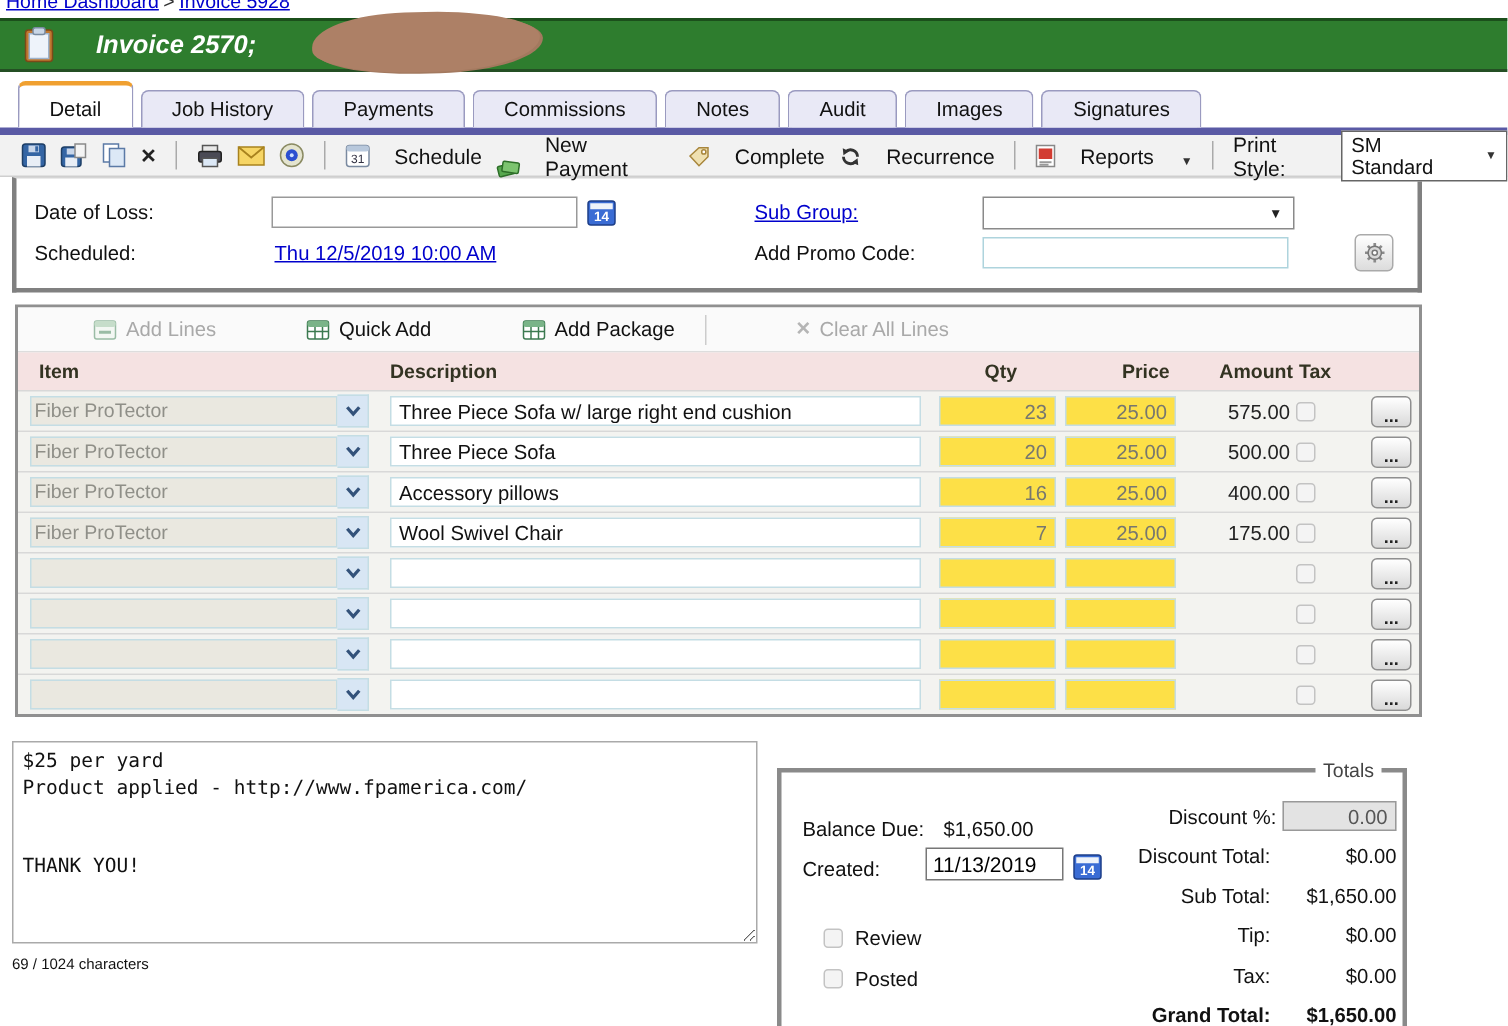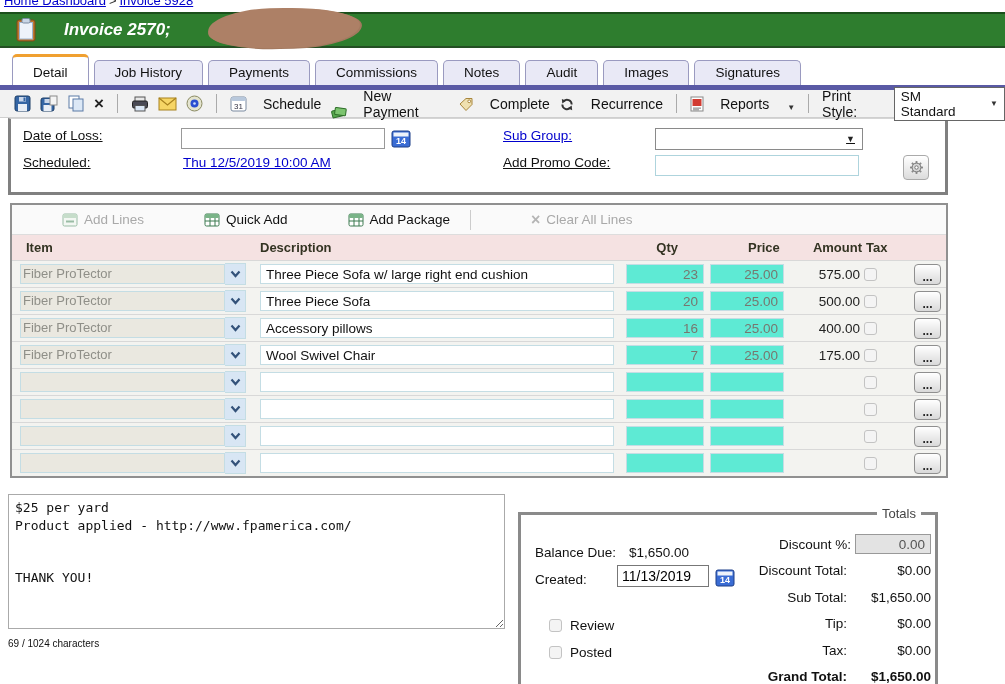--- a/index.html
+++ b/index.html
@@ -27,21 +27,21 @@
   .toolbar { height:28px; background:#f2f2f2; border-bottom:1px solid #cfcfcf; display:flex; align-items:center; padding-left:14px; gap:9px; font-size:14px; }
   .tsep { width:1px; height:19px; background:#aaa; margin:0 4px; }
   .tbtn { display:flex; align-items:flex-end; gap:16px; cursor:pointer; color:#111; }
   .iconbtn { display:flex; align-items:center; cursor:pointer; }
   .caret { font-size:8px; color:#333; margin-left:2px; }
   .print-style { display:flex; align-items:center; gap:5px; }
   .ps-select { border:1px solid #666; background:#fff; padding:1px 6px; display:flex; gap:10px; align-items:center; font-size:13.5px; min-width:104px; }
 
   
   .form-panel { width:940px; margin-left:8px; border:3px solid #808080; border-top:1px solid #d5d5d5; padding:9px 0 10px 12px; background:#fff; }
-  .frow { display:flex; align-items:flex-start; height:27px;text-decoration:underline; }
+  .frow { display:flex; align-items:center; height:27px; }
   .flabel1 { width:158px; }
   .ffield1 { width:322px; display:flex; align-items:center; gap:6px; }
   .flabel2 { width:152px; }
   .ffield2 { width:208px; display:flex; align-items:center; }
   .txt-input { border:1px solid #999; height:21px; width:204px; padding:0 4px; font-family:inherit; font-size:13.5px; }
   a.flink { color:#0000cc; text-decoration:underline; }
   .fake-select { border:1px solid #8a8a8a; background:#fff; width:208px; height:22px; display:flex; align-items:center; justify-content:flex-end; padding-right:7px; cursor:pointer; }
   .fake-select .arrow { font-size:9px; color:#222; }
   .promo-input { border:1px solid #aed4dd; height:21px; width:204px; padding:0 4px; font-size:13.5px; }
   .gear-btn { margin-left:auto; margin-right:16px; width:26px; height:25px; border:1px solid #aaa; border-radius:4px; background:linear-gradient(#ffffff,#dcdcdc); display:flex; align-items:center; justify-content:center; cursor:pointer; }
@@ -55,21 +55,21 @@
   .lgrid { display:grid; grid-template-columns:240px 366px 84px 80px 74px 36px 1fr; align-items:center; padding-left:8px; }
   .lhead { background:#f5e2e2; height:25px; font-weight:bold; font-size:13px; color:#332; }
   .lhead .h-qty { justify-self:end; padding-right:32px; }
   .lhead .h-price { padding-left:38px; }
   .lhead .h-amount { justify-self:end; padding-right:2px; }
   .lrow { height:27px; border-top:1px solid #d8d8d8; background:#f3f3f0; }
   .item-wrap { display:flex; align-items:center; cursor:pointer; }
   .item-box { width:205px; height:20px; background:#eae8e0; border:1px solid #c4dde4; color:#8f8f88; padding:0 2px; line-height:18px; font-size:13px; overflow:hidden; white-space:nowrap; }
   .item-arrow { width:21px; height:22px; background:#d8e6f4; border:1px solid #c4dde4; border-left:none; display:flex; align-items:center; justify-content:center; }
   .desc-input { width:354px; height:20px; border:1px solid #c4dde4; background:#fff; padding:0 5px; font-family:inherit; font-size:13.5px; color:#111; }
-  .num-input { height:20px; border:1px solid #c4dde4; background:#5eead4; color:#77776f; text-align:right; padding:0 5px; font-family:inherit; font-size:13.5px; }
+  .num-input { height:20px; border:1px solid #c4dde4; background:#fde047; color:#77776f; text-align:right; padding:0 5px; font-family:inherit; font-size:13.5px; }
   .qty-input { width:78px; }
   .price-input { width:74px; }
   .amount { justify-self:end; padding-right:4px; font-size:13.5px; color:#222; }
   .cbx { width:13px; height:13px; border:1px solid #c3c3c3; border-radius:3px; background:#f4f4f4; display:inline-block; cursor:pointer; }
   .menu-btn { width:27px; height:21px; margin-left:14px; border:1px solid #8f8f8f; border-radius:4px; background:linear-gradient(#ffffff,#d9d9d9); font-weight:bold; font-size:12px; line-height:10px; text-align:center; color:#222; cursor:pointer; padding-top:7px; }
 
   
   .bottom { display:flex; align-items:flex-start; margin-top:16px; padding-left:8px; gap:13px; }
   .notes-wrap { width:497px; }
   .notes-area { width:497px; height:135px; resize:both; border:1px solid #aaa; font-family:"DejaVu Sans Mono", monospace; font-size:13px; padding:4px 6px; color:#111; line-height:1.35; }

